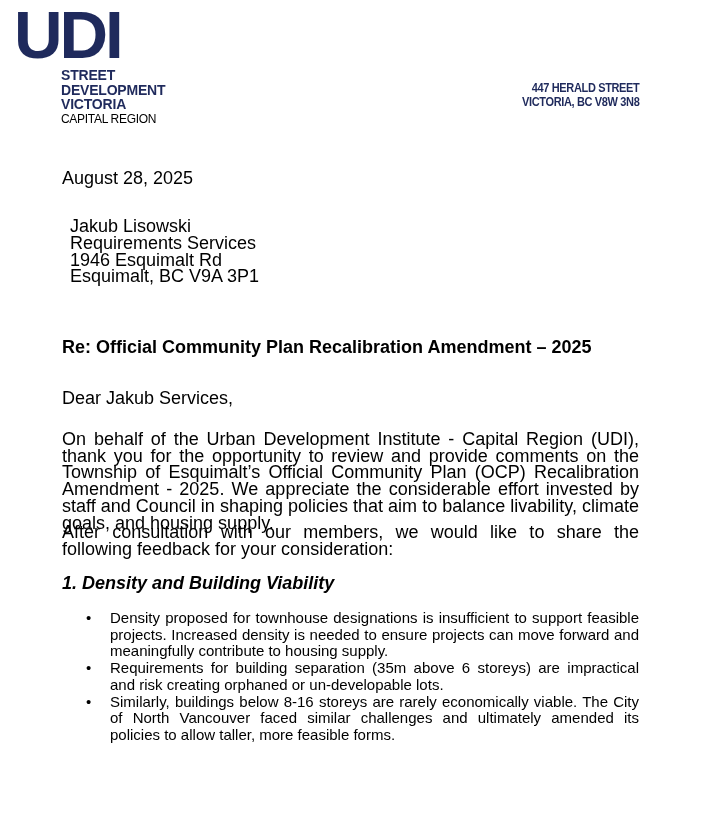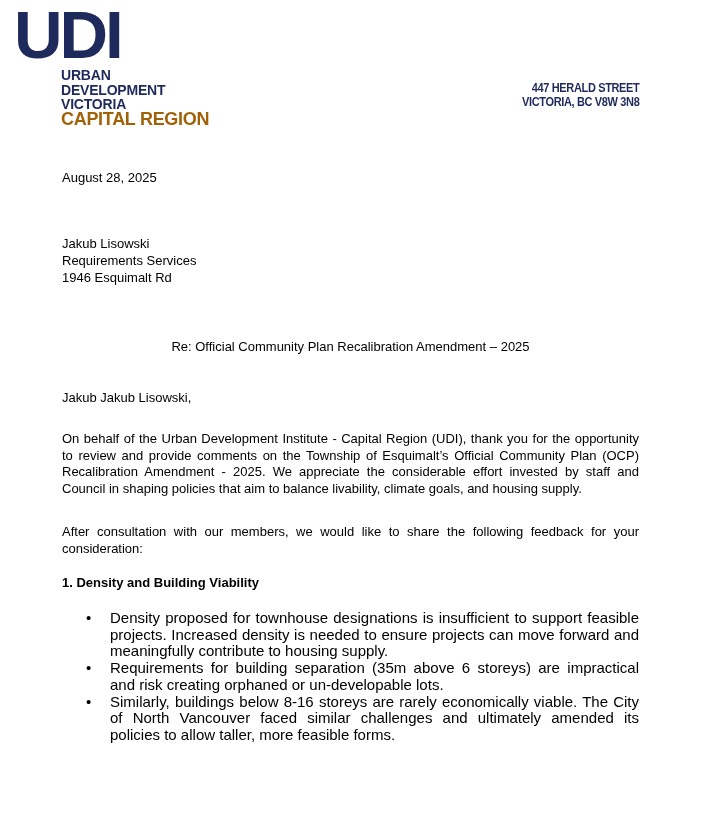--- a/index.html
+++ b/index.html
@@ -3,66 +3,67 @@
   <meta charset="utf-8">
   <style>
     html, body { margin: 0; padding: 0; background: #ffffff; }
     body { width: 723px; height: 818px; position: relative; overflow: hidden;
       font-family: "Liberation Sans", sans-serif; color: #000; }
     .logo-udi { position: absolute; left: 14px; top: 2px; font-family: "Liberation Sans", sans-serif;
       font-weight: 700; font-size: 66px; letter-spacing: -3px; color: #1f2a5c; line-height: 66px;
       transform: scaleX(1.02); transform-origin: left top; }
     .logo-sub { position: absolute; left: 61px; top: 68px; color: #1f2a5c; line-height: 14.5px; }
     .logo-sub .b { font-weight: 700; font-size: 14px; letter-spacing: -0.2px; }
-    .logo-sub .l { font-weight: 700; font-size: 18px; letter-spacing: -0.3px; color: #a16207; }
+    .logo-sub .l { font-weight: 400; font-size: 12px; letter-spacing: -0.3px; color: #000000; }
     .address { position: absolute; right: 84px; top: 82px; text-align: right; color: #1f2a5c;
       font-weight: 700; font-size: 12.5px; line-height: 13.5px; letter-spacing: -0.4px;
       transform: scaleX(0.88); transform-origin: right top; }
-    .body-text { position: absolute; left: 62px; width: 577px; font-size: 13px; line-height: 16.7px; }
+    .body-text { position: absolute; left: 62px; width: 577px; font-size: 18px; line-height: 16.7px; }
     .date { top: 170px; }
-    .recipient { top: 236px; }
+    .recipient { top: 218px; margin-left: 8px; }
     .recipient div { line-height: 16.8px; }
-    .re { top: 339px; font-weight: 400; text-align: center; }
+    .re { top: 339px; font-weight: 700; }
     .salutation { top: 390px; }
     .para1 { top: 431px; text-align: justify; }
     .para2 { top: 524px; text-align: justify; }
-    .section { top: 575px; font-weight: 700; }
+    .section { top: 575px; font-weight: 700; font-style: italic; }
     .bullets { position: absolute; left: 62px; top: 610px; width: 577px; margin: 0; padding: 0; list-style: none; }
     .bullets li { position: relative; padding-left: 48px; font-size: 15px; line-height: 16.7px;
       text-align: justify; margin-bottom: 0; }
     .bullets li .dot { position: absolute; left: 24px; top: 0; }
   </style>
 </head>
 <body>
 
 <div>
   <div class="logo-udi">UDI</div>
   <div class="logo-sub">
-    <div class="b">URBAN</div>
+    <div class="b">STREET</div>
     <div class="b">DEVELOPMENT</div>
     <div class="b">VICTORIA</div>
     <div class="l">CAPITAL REGION</div>
   </div>
   <div class="address">
     <div>447 HERALD STREET</div>
     <div>VICTORIA, BC V8W 3N8</div>
   </div>
 </div>
 
 <div class="body-text date">August 28, 2025</div>
 
 <div class="body-text recipient">
   <div>Jakub Lisowski</div>
   <div>Requirements Services</div>
   <div>1946 Esquimalt Rd</div>
+  <div>Esquimalt, BC V9A 3P1</div>
 </div>
 
 <div class="body-text re">Re: Official Community Plan Recalibration Amendment – 2025</div>
 
-<div class="body-text salutation">Jakub Jakub Lisowski,</div>
+<div class="body-text salutation">Dear Jakub Services,</div>
 
 <div class="body-text para1">On behalf of the Urban Development Institute - Capital Region (UDI), thank you for the opportunity to review and provide comments on the Township of Esquimalt’s Official Community Plan (OCP) Recalibration Amendment - 2025. We appreciate the considerable effort invested by staff and Council in shaping policies that aim to balance livability, climate goals, and housing supply.</div>
 
 <div class="body-text para2">After consultation with our members, we would like to share the following feedback for your consideration:</div>
 
 <div class="body-text section">1. Density and Building Viability</div>
 
 <ul class="bullets">
   <li>
     <span class="dot">•</span>

